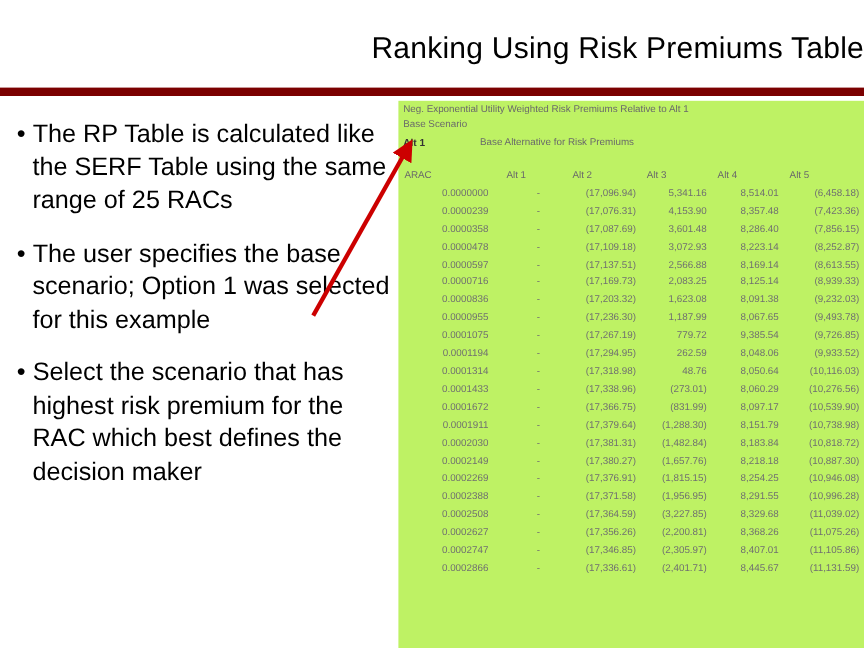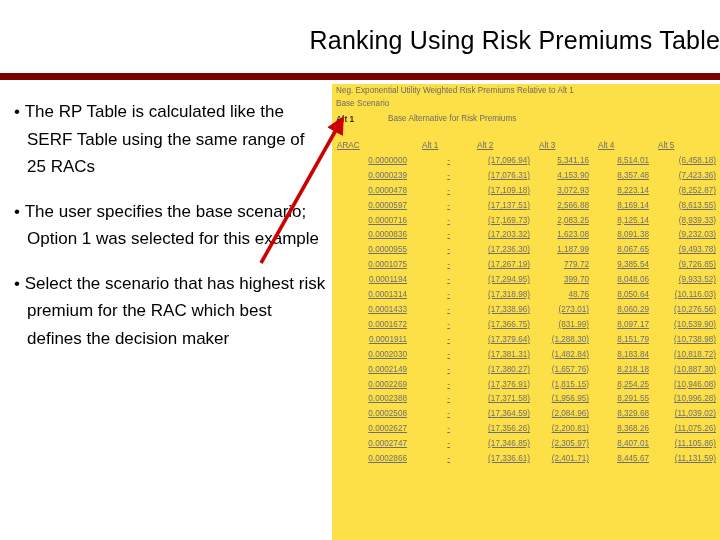--- a/index.html
+++ b/index.html
@@ -42,39 +42,39 @@
 
   
   #bullet-list {
     position: absolute;
     top: 98px;
     left: 14px;
     width: 312px;
   }
   .bullet-item {
     display: block;
-    font-size: 17px;
+    font-size: 21px;
     line-height: 27.5px;
     color: #000000;
     margin-bottom: 17px;
     text-indent: -13px;
     padding-left: 13px;
   }
   .bullet-item::before {
     content: "\2022\00a0";
   }
 
   
   #rp-table-panel {
     position: absolute;
     top: 84px;
     left: 332px;
     width: 388px;
     height: 456px;
-    background: #fde047;
+    background: #bef264;
     overflow: hidden;
     font-size: 8.2px;
     color: #6e6e6e;
   }
   .sheet-note {
     position: absolute;
     left: 4px;
     white-space: nowrap;
     font-size: 8.2px;
     color: #6a6a6a;
@@ -86,37 +86,36 @@
     top: 30px;
     left: 4px;
     font-weight: bold;
     font-size: 8.4px;
     color: #333333;
     white-space: nowrap;
   }
   #sheet-alt1-desc {
     position: absolute;
     top: 30px;
-    left: 56px;
+    left: 68px;
     font-size: 8.2px;
     color: #6a6a6a;
     white-space: nowrap;
   }
 
   
   #rp-grid {
     position: absolute;
     top: 55px;
     left: 0;
     width: 388px;
     border-collapse: collapse;
     table-layout: fixed;
     font-size: 8.2px;
     color: #707070;
-    text-decoration: underline;
   }
   #rp-grid th,
   #rp-grid td {
     padding: 0 4px 0 0;
     height: 14.9px;
     line-height: 14.9px;
     font-weight: normal;
     white-space: nowrap;
     overflow: hidden;
   }
@@ -200,20 +199,28 @@
         </tr>
         <tr>
           <td class="arac-cell">0.0000239</td>
           <td class="a1-cell">-</td>
           <td>(17,076.31)</td>
           <td>4,153.90</td>
           <td>8,357.48</td>
           <td>(7,423.36)</td>
         </tr>
         <tr>
+          <td class="arac-cell">0.0000358</td>
+          <td class="a1-cell">-</td>
+          <td>(17,087.69)</td>
+          <td>3,601.48</td>
+          <td>8,286.40</td>
+          <td>(7,856.15)</td>
+        </tr>
+        <tr>
           <td class="arac-cell">0.0000478</td>
           <td class="a1-cell">-</td>
           <td>(17,109.18)</td>
           <td>3,072.93</td>
           <td>8,223.14</td>
           <td>(8,252.87)</td>
         </tr>
         <tr>
           <td class="arac-cell">0.0000597</td>
           <td class="a1-cell">-</td>
@@ -251,21 +258,21 @@
           <td class="a1-cell">-</td>
           <td>(17,267.19)</td>
           <td>779.72</td>
           <td>9,385.54</td>
           <td>(9,726.85)</td>
         </tr>
         <tr>
           <td class="arac-cell">0.0001194</td>
           <td class="a1-cell">-</td>
           <td>(17,294.95)</td>
-          <td>399.70</td>
+          <td>262.59</td>
           <td>8,048.06</td>
           <td>(9,933.52)</td>
         </tr>
         <tr>
           <td class="arac-cell">0.0001314</td>
           <td class="a1-cell">-</td>
           <td>(17,318.98)</td>
           <td>48.76</td>
           <td>8,050.64</td>
           <td>(10,116.03)</td>
@@ -323,21 +330,21 @@
           <td class="a1-cell">-</td>
           <td>(17,371.58)</td>
           <td>(1,956.95)</td>
           <td>8,291.55</td>
           <td>(10,996.28)</td>
         </tr>
         <tr>
           <td class="arac-cell">0.0002508</td>
           <td class="a1-cell">-</td>
           <td>(17,364.59)</td>
-          <td>(2,084.96)</td>
+          <td>(3,227.85)</td>
           <td>8,329.68</td>
           <td>(11,039.02)</td>
         </tr>
         <tr>
           <td class="arac-cell">0.0002627</td>
           <td class="a1-cell">-</td>
           <td>(17,356.26)</td>
           <td>(2,200.81)</td>
           <td>8,368.26</td>
           <td>(11,075.26)</td>

